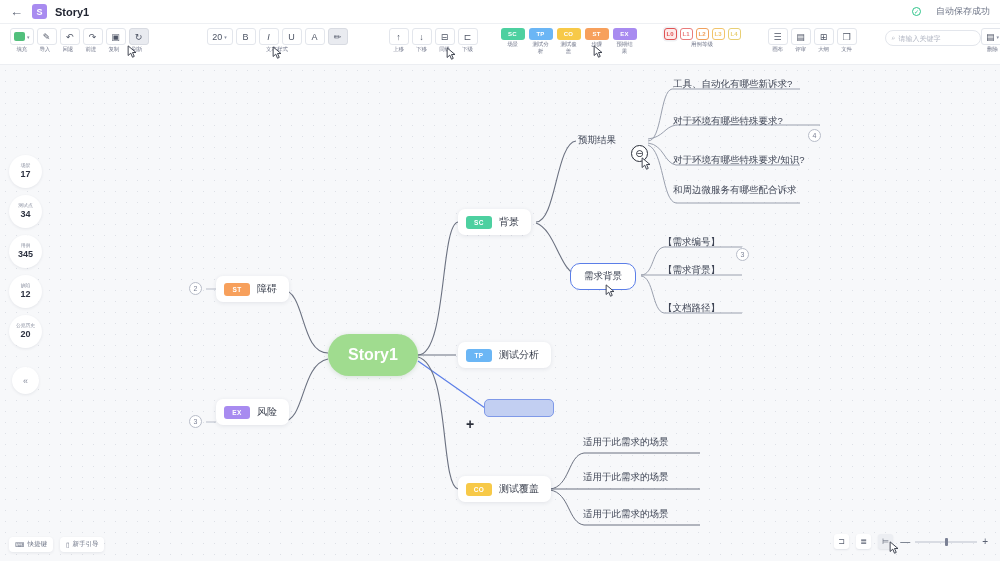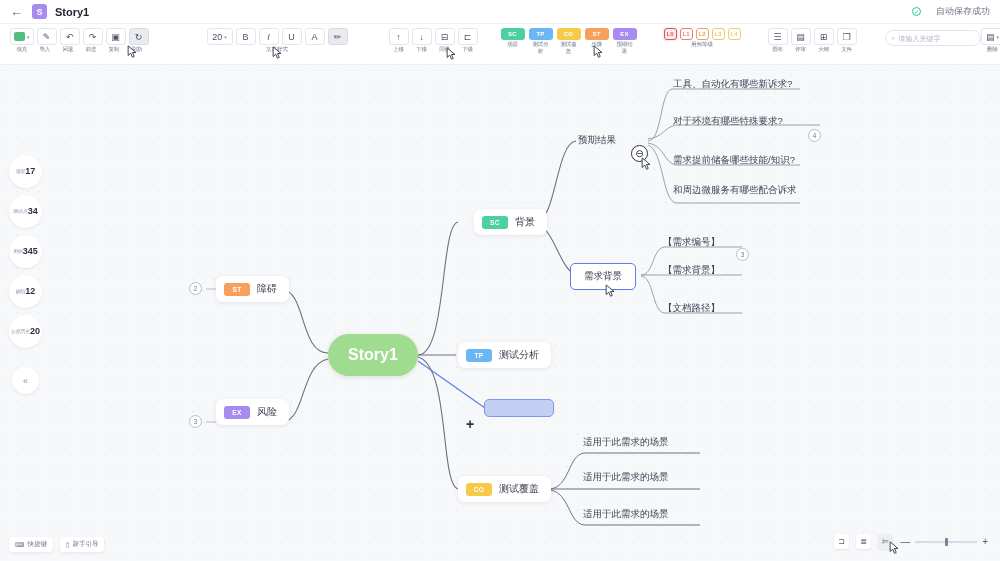--- a/index.html
+++ b/index.html
@@ -104,21 +104,21 @@
     width: 90px; height: 42px; border-radius: 21px; background: #a0dc8f;
     color: #fff; font-size: 16px; font-weight: bold; display: flex;
     align-items: center; justify-content: center; cursor: pointer;
     box-shadow: 0 1px 5px rgba(60,120,60,.18);
   }
   .leaf {
     font-size: 9.5px; color: #3e4454; white-space: nowrap; cursor: pointer;
   }
   .plain-label { font-size: 9.5px; color: #3e4454; cursor: pointer; white-space: nowrap; }
   .sel-node {
-    border: 1.6px solid #5b7ee8; border-radius: 5px; background: #fff;
+    border: 1.6px solid #5b7ee8; border-radius: 10px; background: #fff;
     font-size: 9.5px; color: #3e4454; padding: 6px 13px; white-space: nowrap;
     cursor: text;
   }
   .edit-node {
     width: 70px; height: 18px; border: 1.6px solid #7f99e8; border-radius: 5px;
     background: #c2cff2; cursor: text;
   }
   .circ-badge {
     width: 13px; height: 13px; border-radius: 50%; border: 1px solid #b8bdc9;
     background: #fff; color: #7b8195; font-size: 7px; display: flex;
@@ -131,21 +131,21 @@
   }
   .plus-btn {
     font-size: 14px; color: #2b2f3a; font-weight: bold; cursor: pointer; line-height: 1;
   }
   .cursor-ic { position: absolute; width: 11px; height: 14px; pointer-events: none; }
 
   
   .rail { position: absolute; left: 9px; top: 155px; display: flex; flex-direction: column; gap: 7px; z-index: 10; }
   .stat {
     width: 33px; height: 33px; border-radius: 50%; background: #fff;
-    box-shadow: 0 1px 3px rgba(40,50,80,.09); display: flex; flex-direction: row;
+    box-shadow: 0 1px 3px rgba(40,50,80,.09); display: flex; flex-direction: column;
     align-items: center; justify-content: center; cursor: pointer;
   }
   .stat .sl { font-size: 4.8px; color: #878d9e; line-height: 1.2; }
   .stat .sv { font-size: 9px; color: #2c3140; font-weight: bold; line-height: 1.3; }
   .collapse-rail {
     width: 27px; height: 27px; border-radius: 50%; background: #fff;
     box-shadow: 0 1px 3px rgba(40,50,80,.09); display: flex; align-items: center;
     justify-content: center; font-size: 9px; color: #878d9e; cursor: pointer;
     margin: 12px 0 0 3px;
   }
@@ -385,21 +385,21 @@
       <path d="M550,425 C570,428 568,458 584,460 L700,460" fill="none" stroke="#6b7180" stroke-width="1"></path>
 
       <path d="M206,224 L216,224" stroke="#b8bdc9" stroke-width="1" fill="none"></path>
       <path d="M206,357 L216,357" stroke="#b8bdc9" stroke-width="1" fill="none"></path>
     </svg>
 
     <div class="node" style="left:328px; top:269px;">
       <div class="root">Story1</div>
     </div>
 
-    <div class="node" style="left:474px; top:144px;">
+    <div class="node" style="left:458px; top:144px;">
       <div class="card">
         <span class="tag" style="background:#4dd0a0">SC</span>
         <span>背景</span>
       </div>
     </div>
 
     <div class="node" style="left:458px; top:277px;">
       <div class="card">
         <span class="tag" style="background:#6bb6f5">TP</span>
         <span>测试分析</span>
@@ -443,21 +443,21 @@
       <div class="circ-badge">4</div>
     </div>
 
     <div class="node" style="left:673px; top:13px;text-align:center;">
       <div class="leaf">工具、自动化有哪些新诉求?</div>
     </div>
     <div class="node" style="left:673px; top:50px;">
       <div class="leaf">对于环境有哪些特殊要求?</div>
     </div>
     <div class="node" style="left:673px; top:89px;">
-      <div class="leaf">需求提前储备哪些技能/知识?</div>
+      <div class="leaf">对于环境有哪些特殊要求/知识?</div>
     </div>
     <div class="node" style="left:673px; top:119px;">
       <div class="leaf">和周边微服务有哪些配合诉求</div>
     </div>
 
     <div class="node" style="left:570px; top:198px;">
       <div class="sel-node">需求背景</div>
     </div>
     <div class="node" style="left:736px; top:183px;">
       <div class="circ-badge">3</div>

